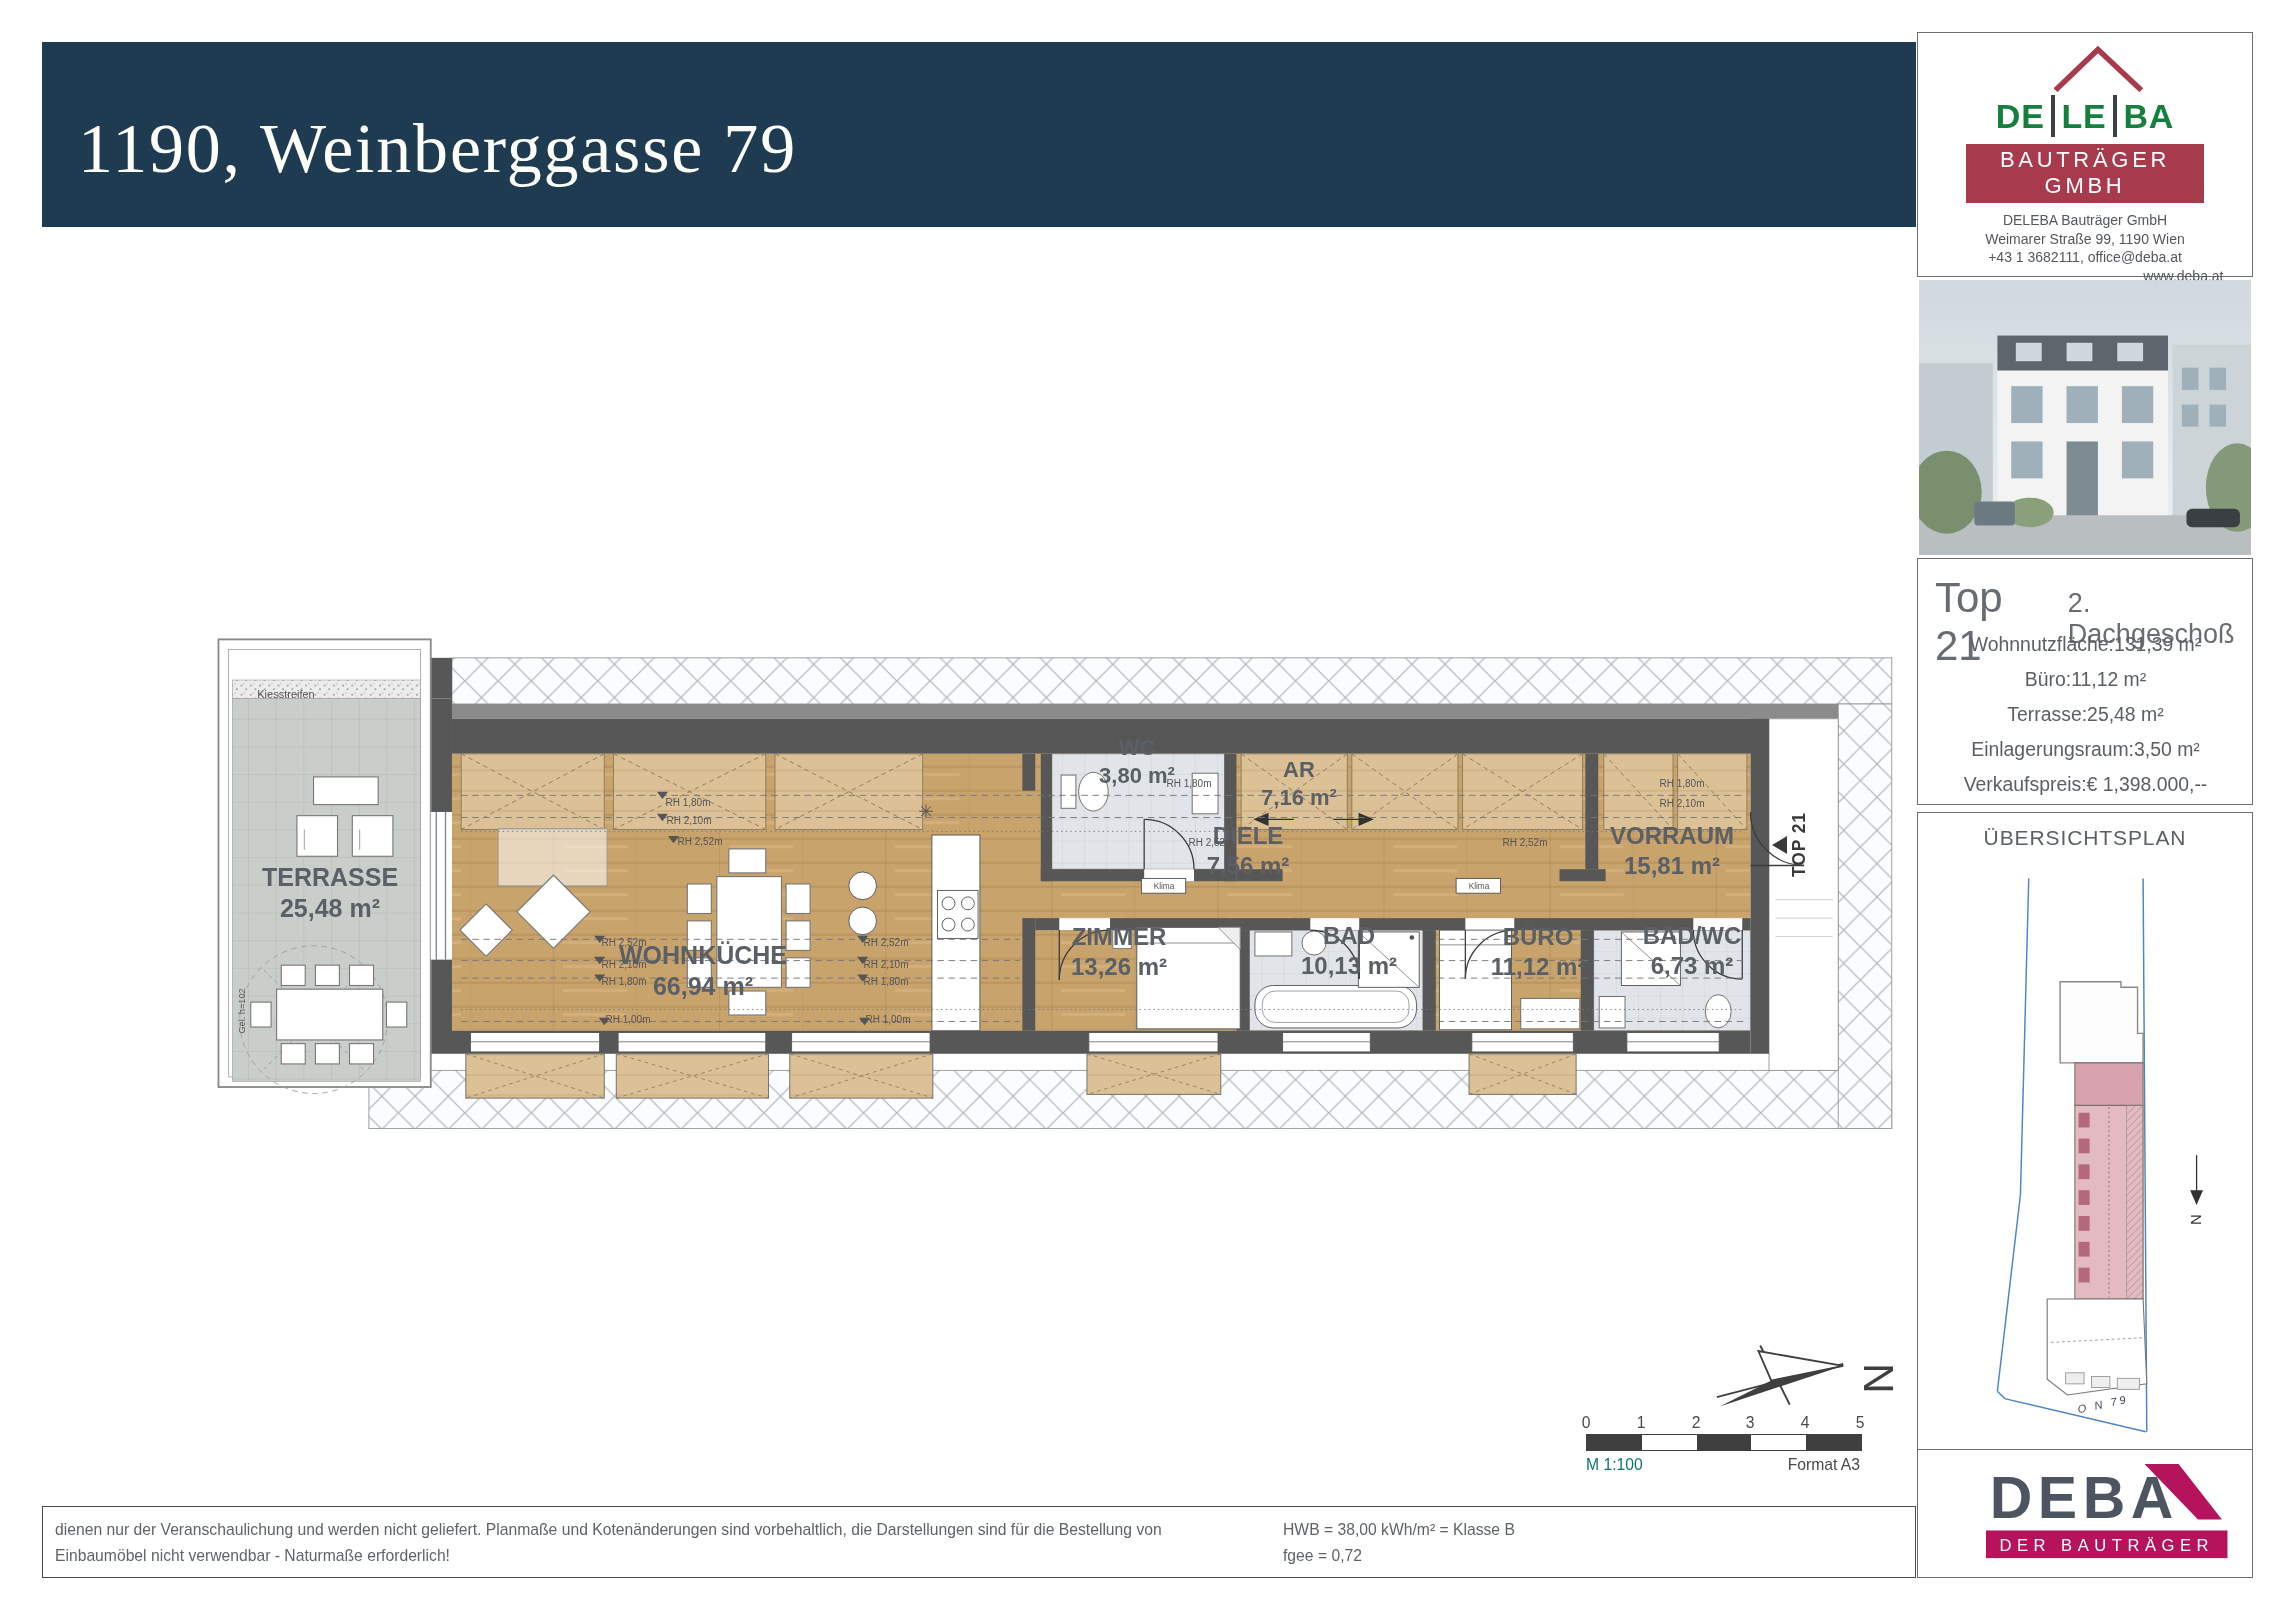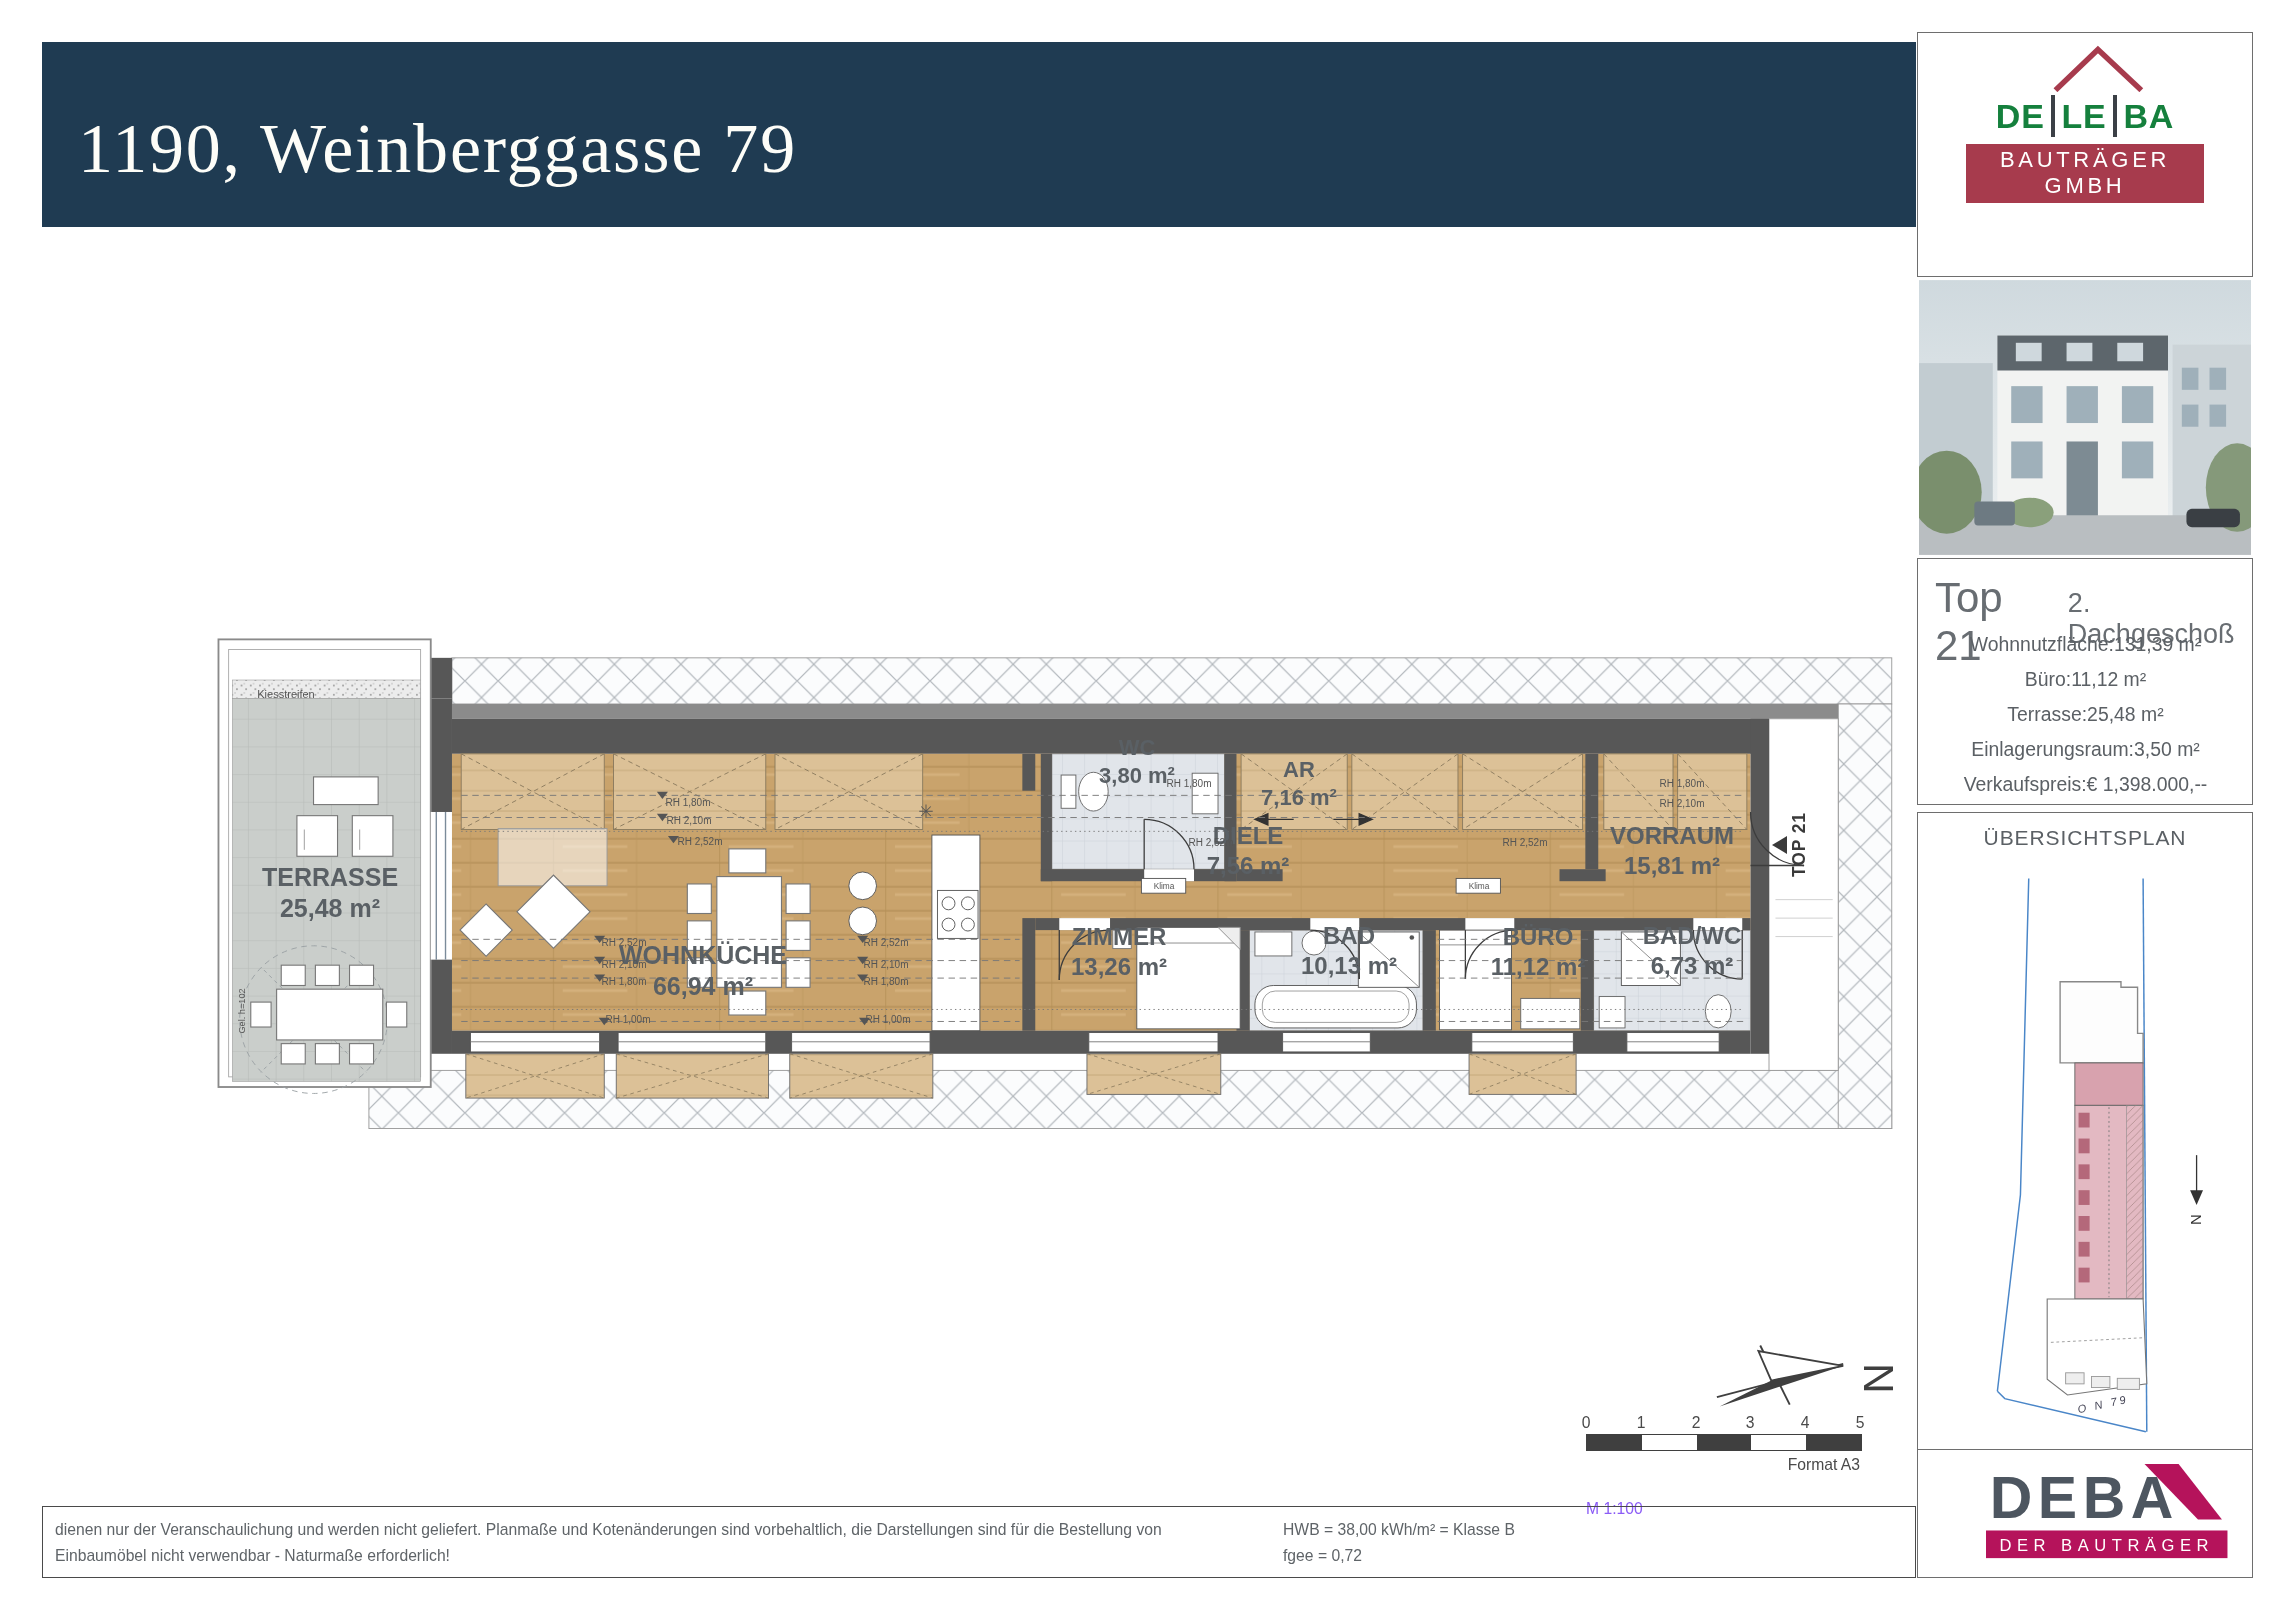--- a/index.html
+++ b/index.html
@@ -53,21 +53,21 @@
   .top21-txt{writing-mode:vertical-rl;transform:rotate(180deg);font-size:17.5px;font-weight:bold;
              color:#3a3a3a;letter-spacing:0.9px;margin-left:1.8px;}
 
   
   .scale-ticks{left:1586px;top:1414px;width:275px;height:16.6px;font-size:15.7px;color:#4a4a4a;}
   .scale-ticks span{position:absolute;transform:translateX(-50%);}
   .scale-bar{left:1586px;top:1434px;width:274px;height:14.8px;border:0.9px solid #3f3f3f;display:flex;}
   .scale-bar div{flex:1;}
   .scale-bar div:nth-child(odd){background:#3f3f3f;}
   .scale-bar div:nth-child(even){background:#fff;}
-  .scale-m{left:1586px;top:1456px;font-size:15.7px;color:#8b5cf6;margin-top:44px;}
+  .scale-m{left:1586px;top:1456px;font-size:15.7px;color:#0f766e;}
   .scale-format{left:1740px;top:1456px;width:120px;text-align:right;font-size:15.7px;color:#4a4a4a;}
 
   
   .footer-box{left:42px;top:1506px;width:1874px;height:72px;border:1.8px solid #4a4a4a;box-sizing:border-box;}
   .footer-text{left:55px;top:1517px;width:1172px;font-size:15.7px;color:#5f6468;line-height:26px;}
   .energy{left:1283px;top:1517px;font-size:15.7px;color:#5f6468;line-height:26px;}
 
   
   .deba-svg{left:1986px;top:1464px;}
 </style>
@@ -85,20 +85,26 @@
       <polyline points="150,50 196,6 243,50" fill="none" stroke="#a73b4d" stroke-width="6"></polyline>
     </svg>
     <div class="dletters">
       <span>DE</span>
       <span class="dsep"></span>
       <span>LE</span>
       <span class="dsep"></span>
       <span>BA</span>
     </div>
     <div class="dbanner">BAUTRÄGER GMBH</div>
+    <div class="dcontact">
+      <div>DELEBA Bauträger GmbH</div>
+      <div>Weimarer Straße 99, 1190 Wien</div>
+      <div>+43 1 3682111, office@deba.at</div>
+      <div class="web">www.deba.at</div>
+    </div>
   </div>
 
   <svg class="abs photo-box" viewBox="0 0 360 298">
     <defs>
       <linearGradient id="sky" x1="0" y1="0" x2="0" y2="1">
         <stop offset="0" stop-color="#cfd9de"></stop>
           <stop offset="1" stop-color="#eef1f2"></stop>
       </linearGradient>
     </defs>
     <rect width="360" height="298" fill="url(#sky)"></rect>

